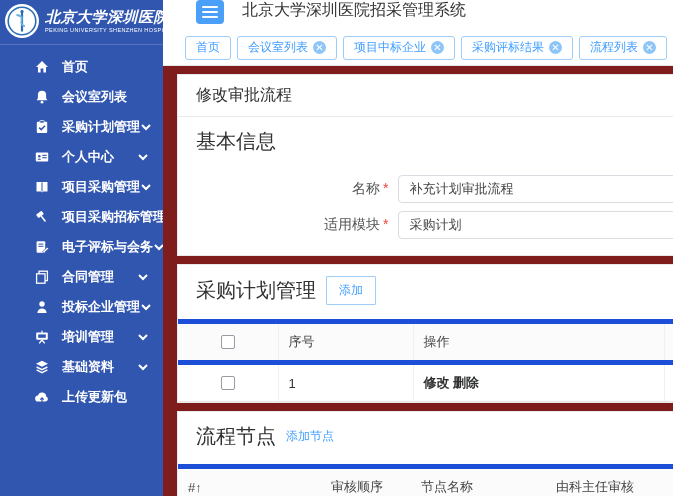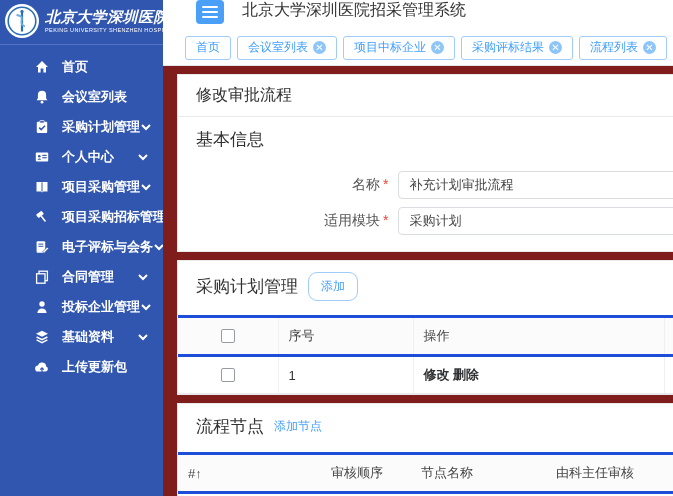--- a/index.html
+++ b/index.html
@@ -29,34 +29,34 @@
   .tabbar { height:32px; background:#fff; border-bottom:1px solid #e3e6ea; display:flex; align-items:center; gap:6px; padding:0 0 4px 22px; }
   .tab { display:inline-flex; align-items:center; gap:5px; height:24px; padding:0 10px; border:1px solid #9fcdf7; border-radius:3px; background:#fff; color:#409eff; font-size:12px; cursor:pointer; white-space:nowrap; }
   .tab-close { width:13px; height:13px; border-radius:50%; background:#8ec5f8; color:#fff; font-size:10px; line-height:13px; text-align:center; display:inline-block; }
 
   .content { flex:1; background:#7f1d1d; padding:8px 0 0 14px; overflow:hidden; }
   .card { background:#fff; width:700px; border:1px solid #e8eaec; border-right:none; margin-bottom:8px; }
 
   .page-title-row { padding:10px 18px; border-bottom:1px solid #e8eaec; }
   .page-title { font-size:16px; color:#303133; }
   .section-head { padding:11px 18px 6px 18px; display:flex; align-items:center; }
-  .section-title { font-size:17px; color:#303133; }
+  .section-title { font-size:20px; color:#303133; }
 
   .form { padding:6px 0 16px 0; }
   .form-row { display:flex; align-items:center; margin-top:8px; }
   .form-label { width:248px; text-align:right; font-size:14px; color:#555; }
   .req { color:#f04134; margin-left:3px; }
   .form-input { margin-left:10px; width:560px; height:28px; border:1px solid #d9dce1; border-radius:4px; padding:0 10px; font-size:13px; color:#444; background:#fff; font-family:inherit; }
 
-  .btn-outline { margin-left:10px; border:1px solid #9fcdf7; background:#fff; color:#409eff; font-size:12px; padding:5px 12px; border-radius:9px; cursor:pointer; font-family:inherit; }
+  .btn-outline { margin-left:10px; border:1px solid #9fcdf7; background:#fff; color:#409eff; font-size:12px; padding:5px 12px; border-radius:1px; cursor:pointer; font-family:inherit; }
   .link-add { margin-left:10px; color:#409eff; font-size:12px; cursor:pointer; text-decoration:none; }
 
   table.grid { border-collapse:collapse; width:700px; table-layout:fixed; margin-top:8px; font-size:13px; color:#333; }
   table.grid th { font-weight:normal; color:#444; text-align:left; background:#fbfbfb; }
-  table.grid th, table.grid td { border-top:3px solid #1d4ed8; border-bottom:1px solid #e8eaec; padding:9px 10px; height:34px; }
+  table.grid th, table.grid td { border-top:5px solid #1d4ed8; border-bottom:1px solid #e8eaec; padding:9px 10px; height:34px; }
   table.grid.with-cols th, table.grid.with-cols td { border-right:1px solid #eef0f3; }
   .checkbox { width:14px; height:14px; border:1px solid #979ba3; border-radius:2px; background:#fff; margin:0 auto; cursor:pointer; }
   .cell-actions { font-weight:bold; color:#303133; }
   .mini-btn { display:inline-block; background:#ececec; color:#333; font-size:12px; padding:4px 9px; border:none; border-radius:3px; cursor:pointer; margin-right:13px; font-family:inherit; }
   table.grid.nodes th, table.grid.nodes td { border-right:none; }
 </style>
 </head>
 <body>
 
 <div class="app">
@@ -189,20 +189,34 @@
               <circle cx="8" cy="5" r="2.7" fill="#fff"></circle>
               <path d="M3.4 14a4.6 4.6 0 0 1 9.2 0z" fill="#fff"></path>
             </svg>
           </span>
         <span class="mi-label">投标企业管理</span>
         <span class="mi-arrow"><svg viewBox="0 0 12 12" width="12" height="12">
               <polyline points="2,4 6,8 10,4" fill="none" stroke="#fff" stroke-width="2"></polyline>
             </svg></span>
       </div>
 
+      <div class="menu-item">
+        <span class="mi-icon">
+            <svg viewBox="0 0 16 16" width="16" height="16">
+              <rect x="7.4" y="1.6" width="1.2" height="2.2" fill="#fff"></rect>
+              <rect x="2.2" y="3.6" width="11.6" height="7.2" rx="1" fill="#fff"></rect>
+              <rect x="4.2" y="5.4" width="7.6" height="3.4" fill="#3156b0"></rect>
+              <path d="M8 11 L5.2 14.4 M8 11 L10.8 14.4" stroke="#fff" stroke-width="1.3"></path>
+            </svg>
+          </span>
+        <span class="mi-label">培训管理</span>
+        <span class="mi-arrow"><svg viewBox="0 0 12 12" width="12" height="12">
+              <polyline points="2,4 6,8 10,4" fill="none" stroke="#fff" stroke-width="2"></polyline>
+            </svg></span>
+      </div>
 
       <div class="menu-item">
         <span class="mi-icon">
             <svg viewBox="0 0 16 16" width="16" height="16">
               <path d="M8 1.8 L14 4.8 L8 7.8 L2 4.8 Z" fill="#fff"></path>
               <path d="M2.6 8 L8 10.7 L13.4 8" stroke="#fff" stroke-width="1.4" fill="none"></path>
               <path d="M2.6 10.9 L8 13.6 L13.4 10.9" stroke="#fff" stroke-width="1.4" fill="none"></path>
             </svg>
           </span>
         <span class="mi-label">基础资料</span>

